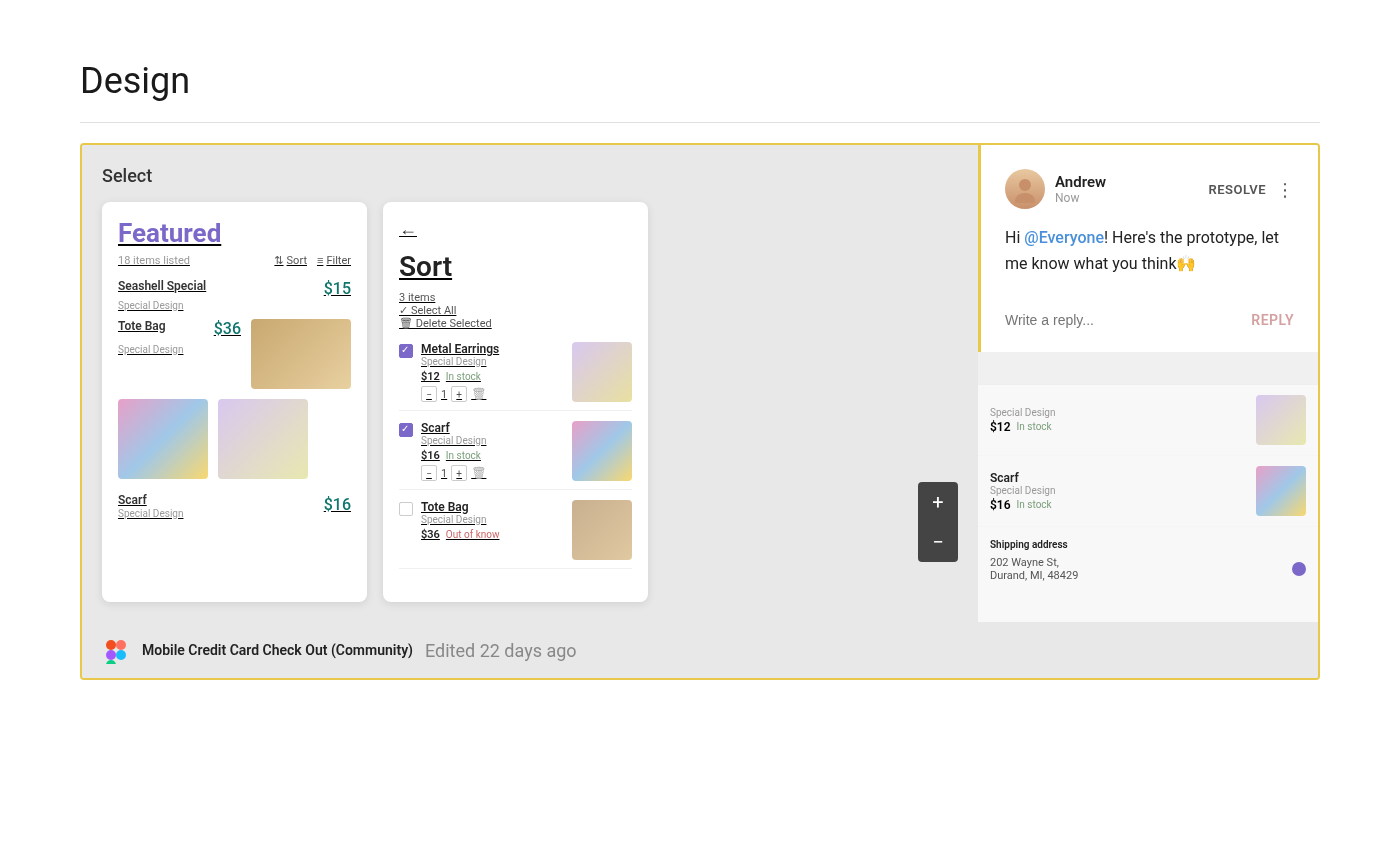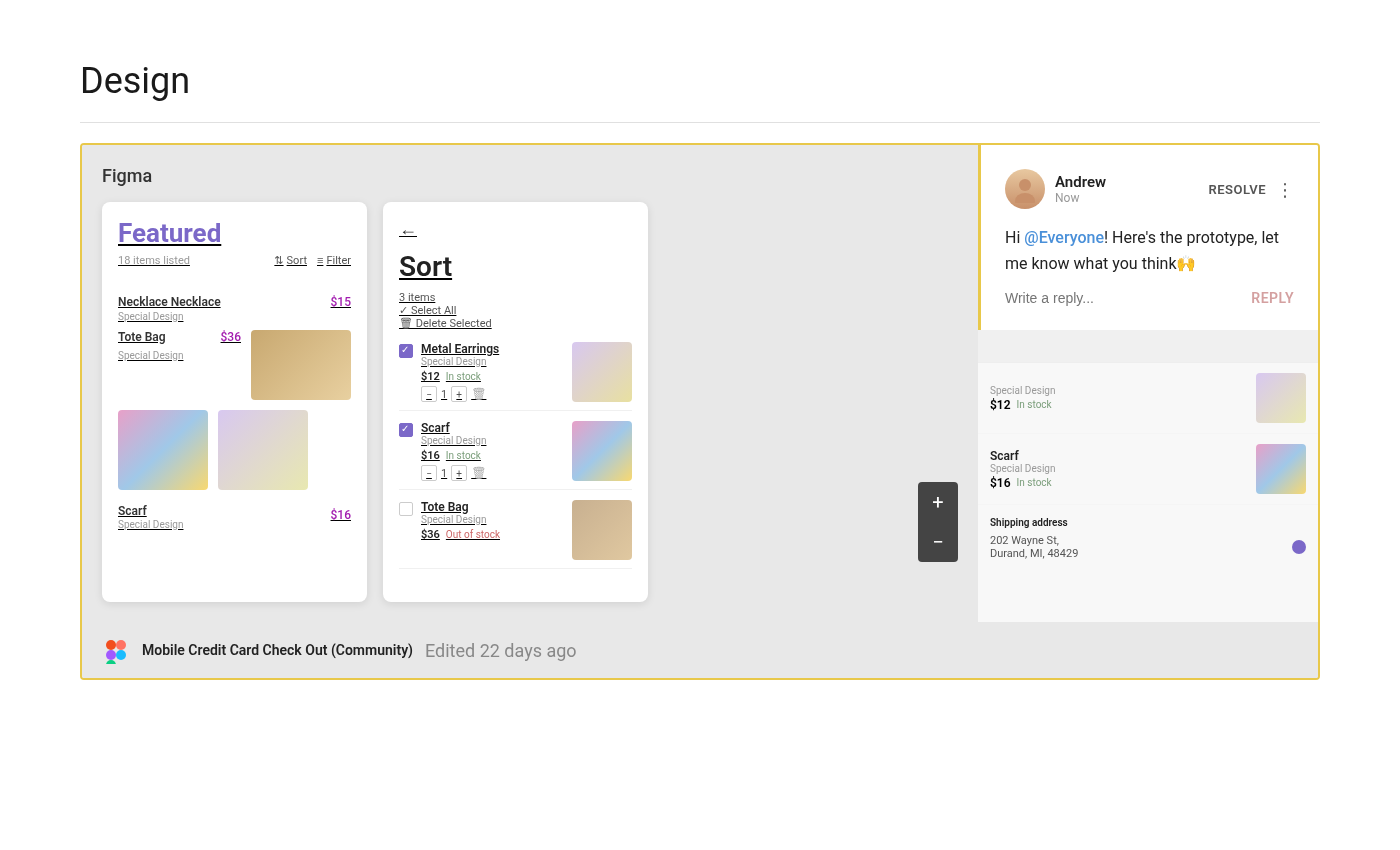--- a/index.html
+++ b/index.html
@@ -81,21 +81,21 @@
       font-size: 26px;
       font-weight: 700;
       color: #7b68c8;
       margin-bottom: 6px;
     }
 
     .featured-meta {
       display: flex;
       justify-content: space-between;
       align-items: center;
-      margin-bottom: 28px;
+      margin-bottom: 12px;
     }
 
     .featured-count {
       font-size: 11px;
       color: #999;
     }
 
     .featured-actions {
       display: flex;
       gap: 10px;
@@ -118,22 +118,22 @@
       overflow: hidden;
     }
 
     .product-name {
       font-size: 12px;
       font-weight: 600;
       color: #333;
     }
 
     .product-price {
-      font-size: 12px;
-      color: #a21caf;
+      font-size: 16px;
+      color: #0f766e;
       font-weight: 500;
     }
 
     .product-sub {
       font-size: 10px;
       color: #999;
     }
 
     .product-row-inline {
       display: flex;
@@ -359,21 +359,21 @@
     .more-btn {
       font-size: 18px;
       color: #555;
       cursor: pointer;
     }
 
     .comment-body {
       font-size: 16px;
       color: #222;
       line-height: 1.6;
-      margin-bottom: 14px;
+      margin-bottom: 36px;
     }
 
     .mention {
       color: #4a90d9;
       font-weight: 500;
     }
 
     .reply-area {
       display: flex;
       align-items: center;
@@ -543,38 +543,38 @@
 <body>
 
 <div class="page-container">
   <h1 class="page-title">Design</h1>
   <div class="divider"></div>
 
   <div class="main-card">
     <div class="card-content">
 
       <div class="figma-canvas">
-        <div class="figma-label">Figma</div>
+        <div class="figma-label">Select</div>
 
         <div class="figma-frames">
 
           <div class="featured-screen">
             <div class="featured-title">Featured</div>
             <div class="featured-meta">
               <span class="featured-count">18 items listed</span>
               <div class="featured-actions">
                 <span class="featured-action">⇅ <span>Sort</span></span>
                 <span class="featured-action">≡ <span>Filter</span></span>
               </div>
             </div>
 
             <div class="product-row-inline">
               <div style="display:flex; flex-direction:column; gap:2px; flex:1;">
                 <div style="display:flex; justify-content:space-between;">
-                  <span class="product-name">Necklace Necklace</span>
+                  <span class="product-name">Seashell Special</span>
                   <span class="product-price">$15</span>
                 </div>
                 <span class="product-sub">Special Design</span>
               </div>
             </div>
 
             <div style="display:flex; gap:10px; margin-bottom:10px;">
               <div style="flex:1;">
                 <div style="display:flex; justify-content:space-between;">
                   <span class="product-name">Tote Bag</span>
@@ -646,21 +646,21 @@
               <div class="cart-item-img cart-img-scarf"></div>
             </div>
 
             <div class="cart-item">
               <div class="cart-checkbox cart-checkbox-unchecked" style="border:1.5px solid #ccc;"></div>
               <div class="cart-item-info">
                 <div class="cart-item-name">Tote Bag</div>
                 <div class="cart-item-sub">Special Design</div>
                 <div class="cart-item-price-row">
                   <span class="cart-item-price">$36</span>
-                  <span style="font-size:10px; color:#cc6666;">Out of stock</span>
+                  <span style="font-size:10px; color:#cc6666;">Out of know</span>
                 </div>
               </div>
               <div class="cart-item-img cart-img-tote"></div>
             </div>
           </div>
 
         </div>
 
         <div class="zoom-controls">
           <div class="zoom-btn">+</div>

